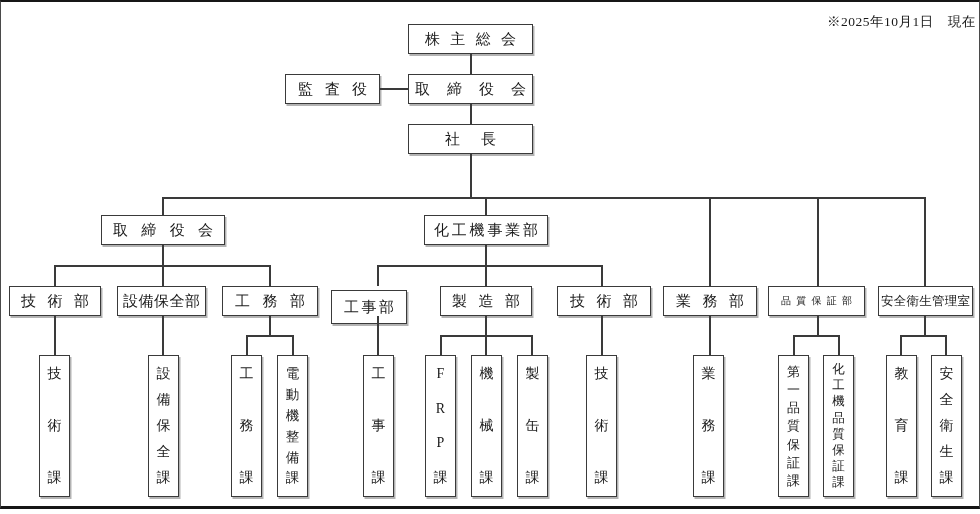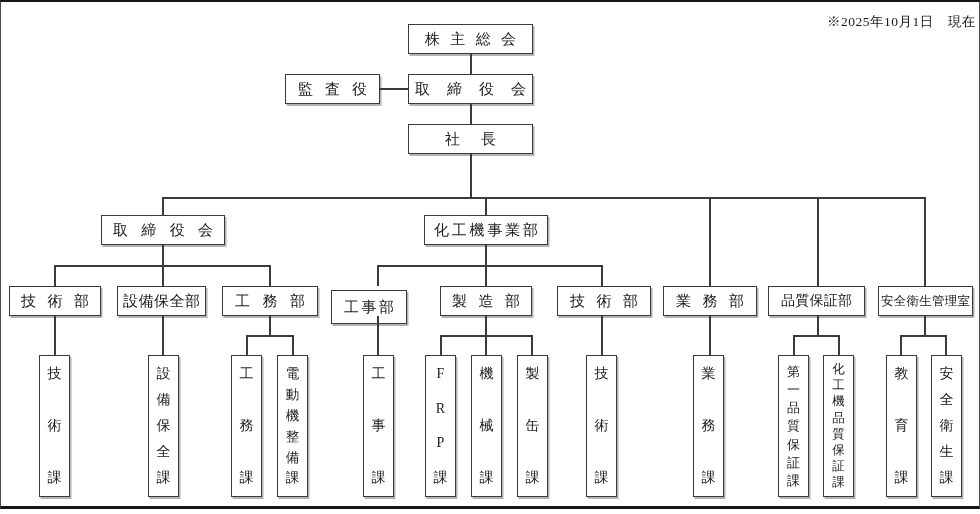--- a/index.html
+++ b/index.html
@@ -89,21 +89,21 @@
 <div class="hbox" style="left:440px;top:286px;width:92px;padding:0 11px">
   <div class="lbl">製造部</div>
 </div>
 <div class="hbox" style="left:557px;top:286px;width:94px;padding:0 12px">
   <div class="lbl">技術部</div>
 </div>
 <div class="hbox" style="left:663px;top:286px;width:94px;padding:0 12px">
   <div class="lbl">業務部</div>
 </div>
 <div class="hbox" style="left:768px;top:286px;width:97px;padding:0 12px;font-size:14px">
-  <div class="lbl" style="font-size:14px">品質保証部</div>
+  <div class="lbl" style="font-size:10px">品質保証部</div>
 </div>
 <div class="hbox" style="left:878px;top:286px;width:95px;padding:0 2px">
   <div class="lbl" style="font-size:12.5px">安全衛生管理室</div>
 </div>
 
 <div class="vbox" style="left:39px">
     <span>技</span>
     <span>術</span>
     <span>課</span>
   </div>

